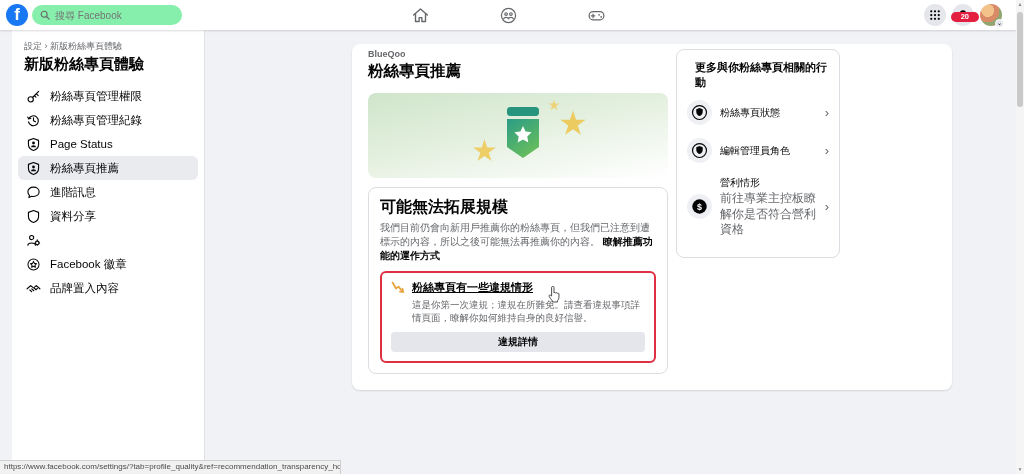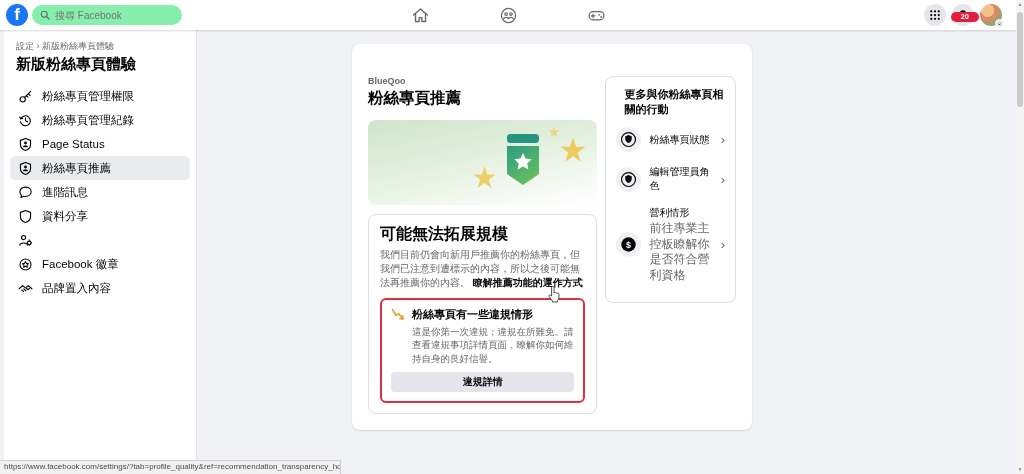--- a/index.html
+++ b/index.html
@@ -28,44 +28,44 @@
   .avatar-chevron { position:absolute; right:-2px; bottom:-2px; width:9px; height:9px; border-radius:50%;
                     background:#e4e6eb; border:1px solid #fff; font-size:6px; line-height:7px; text-align:center; color:#050505; }
 
   
   .scrollbar { position:absolute; right:0; top:0; width:8px; height:474px; background:#f5f5f5; z-index:40; }
   .sb-arrow { position:absolute; left:0; width:8px; height:9px; font-size:5px; color:#8a8a8a; text-align:center; line-height:9px; }
   .sb-up { top:0; } .sb-down { bottom:0; }
   .sb-thumb { position:absolute; left:1px; top:12px; width:6px; height:95px; border-radius:3px; background:#c9c9c9; }
 
   
-  .sidebar { position:absolute; left:4px; top:30px; width:193px; height:444px; background:#fff;
+  .sidebar { position:absolute; left:12px; top:30px; width:193px; height:444px; background:#fff;
              border-right:1px solid #e0e2e6; padding:8px 0 0 0; z-index:10; }
   .crumb { font-size:9px; color:#65676b; margin:2px 12px 0; }
   .side-title { font-size:15px; font-weight:bold; margin:2px 12px 10px; }
   .side-item { display:flex; align-items:center; gap:9px; margin:0 6px; padding:4px 7px; border-radius:6px;
                font-size:11.5px; font-weight:500; color:#050505; cursor:pointer; }
   .side-item.selected { background:#e9ebee; }
   .side-item .ic { width:16px; height:16px; flex:0 0 16px; display:flex; align-items:center; justify-content:center; }
 
   
-  .card { position:absolute; left:352px; top:44px; width:400px; background:#fff; border-radius:8px;
-          box-shadow:0 1px 2px rgba(0,0,0,.12); padding:32px 16px 16px; display:flex; gap:8px; }
+  .card { position:absolute; left:352px; top:44px; width:600px; background:#fff; border-radius:8px;
+          box-shadow:0 1px 2px rgba(0,0,0,.12); padding:5px 16px 16px; display:flex; gap:8px; }
   .col-left { width:300px; }
   .page-label { font-size:9px; font-weight:bold; color:#65676b; }
   .main-title { font-size:15.5px; font-weight:bold; margin:2px 0 11px; }
   .banner { height:85px; border-radius:8px; position:relative; overflow:hidden;
             background:linear-gradient(168deg, #cfe5cb 0%, #e2efdd 42%, #fdfefd 95%); }
   .banner svg { position:absolute; }
   .section-box { margin-top:9px; border:1px solid #dadde1; border-radius:8px; padding:9px 11px 10px; }
   .section-title { font-size:16px; font-weight:bold; margin-bottom:3px; }
   .section-body { font-size:10px; line-height:1.4; color:#65676b; }
   .section-body b { color:#050505; }
   .violation { margin-top:8px; border:2px solid #df3043; border-radius:6px; padding:7px 9px 9px; }
-  .vio-head { display:flex; align-items:center; gap:7px; }
+  .vio-head { display:flex; align-items:center; gap:7px;text-decoration:underline; }
   .vio-title { font-size:11px; font-weight:bold; }
   .vio-body { font-size:9.5px; line-height:1.4; color:#65676b; margin:3px 0 7px 21px; }
   .vio-btn { display:block; width:100%; height:20px; border:none; border-radius:4px; background:#e4e6eb;
              font-size:10px; font-weight:bold; color:#050505; font-family:inherit; cursor:pointer; }
 
   
   .col-right { width:164px; border:1px solid #dadde1; border-radius:8px; padding:10px 10px 6px; align-self:flex-start; }
   .rel-title { font-size:11px; font-weight:bold; margin-bottom:10px;margin-left:8px; }
   .rel-row { display:flex; align-items:center; gap:8px; margin-bottom:13px; cursor:pointer; }
   .rel-ic { width:25px; height:25px; flex:0 0 25px; border-radius:50%; background:#eef0f3;

